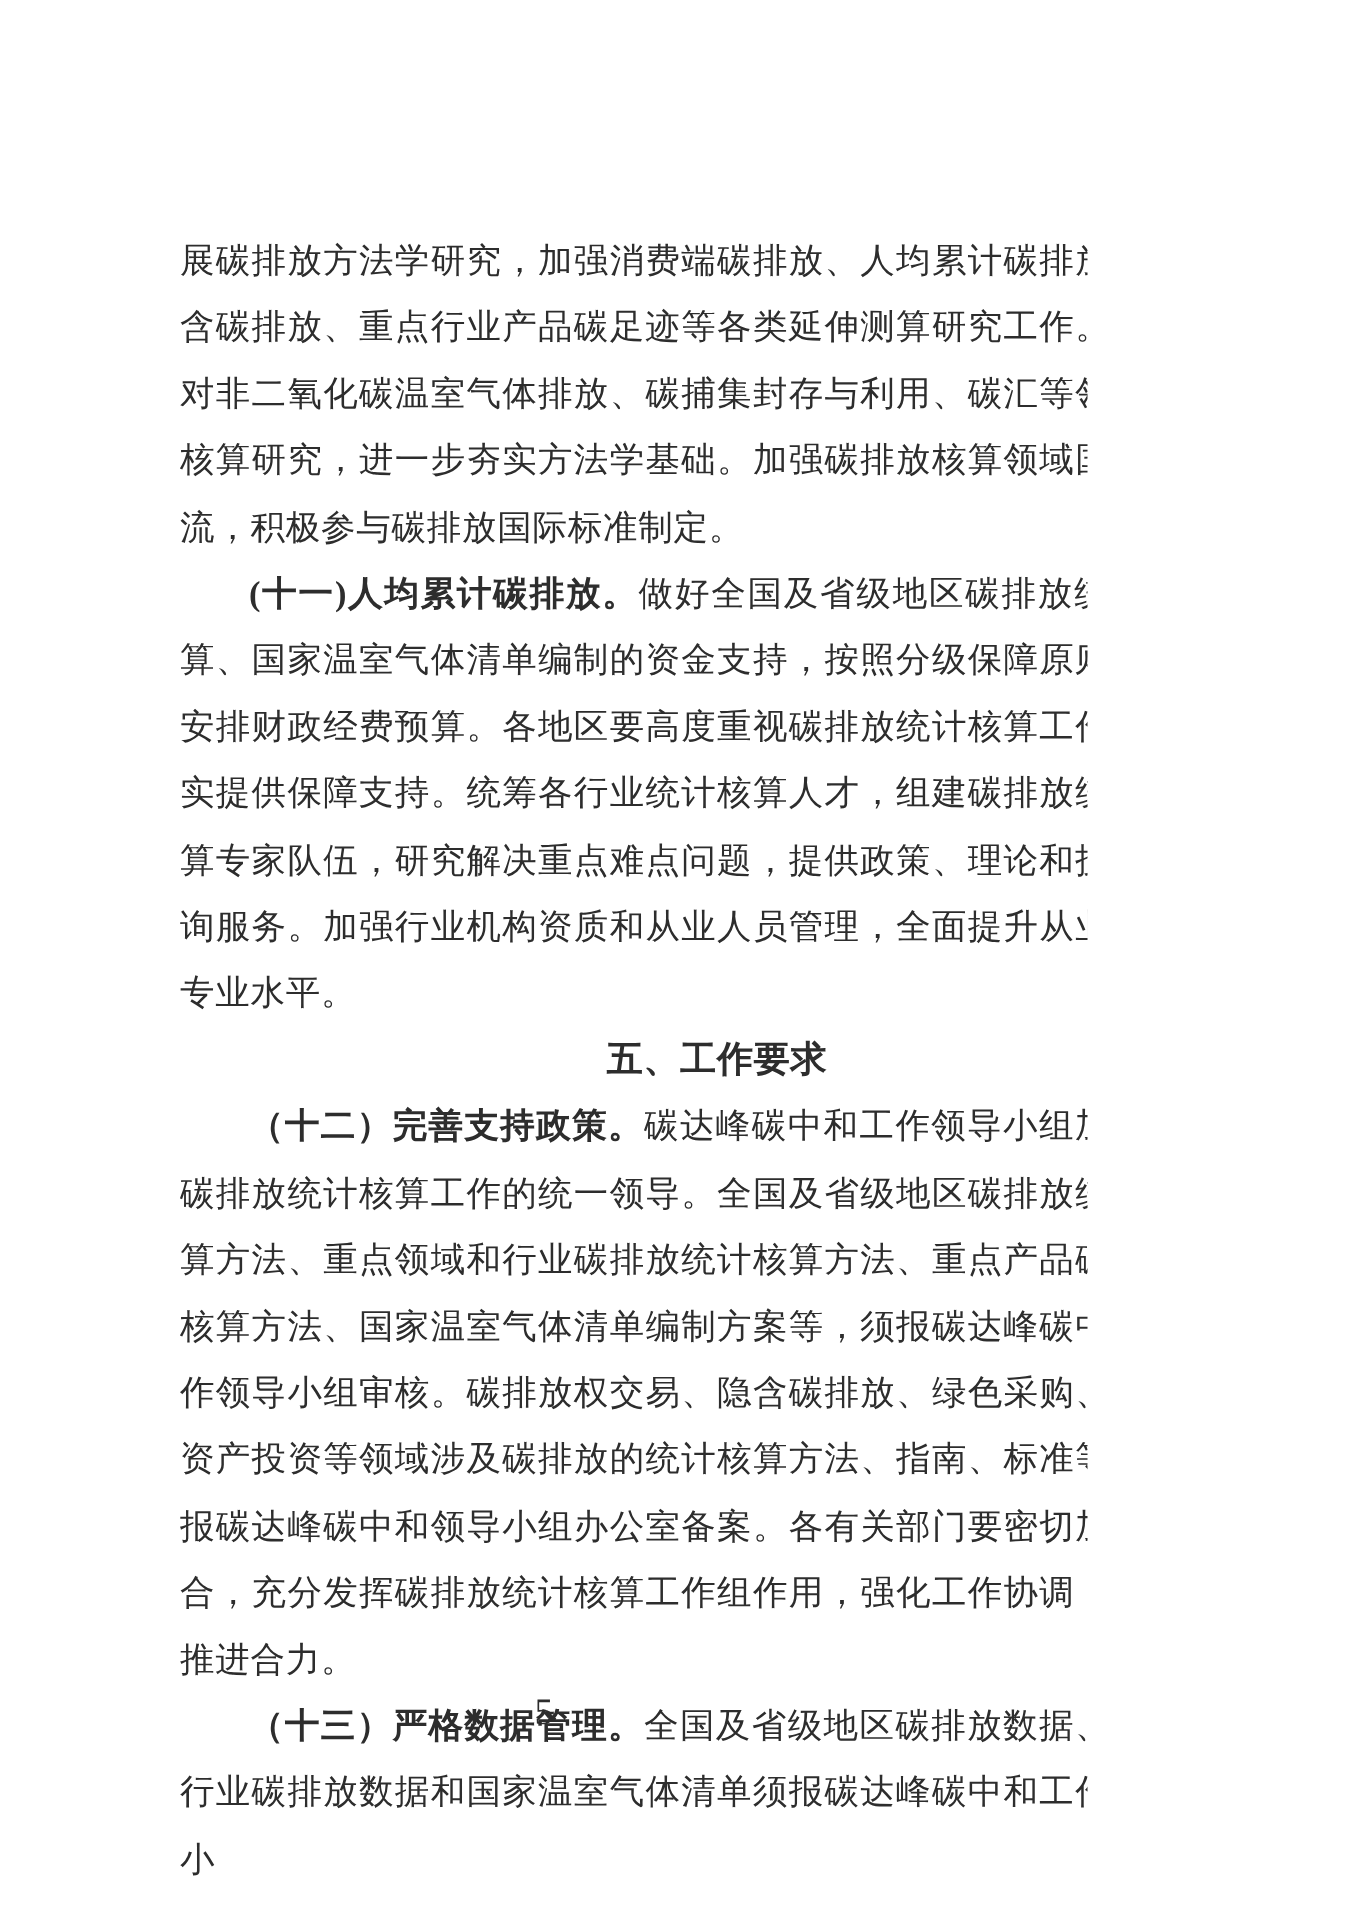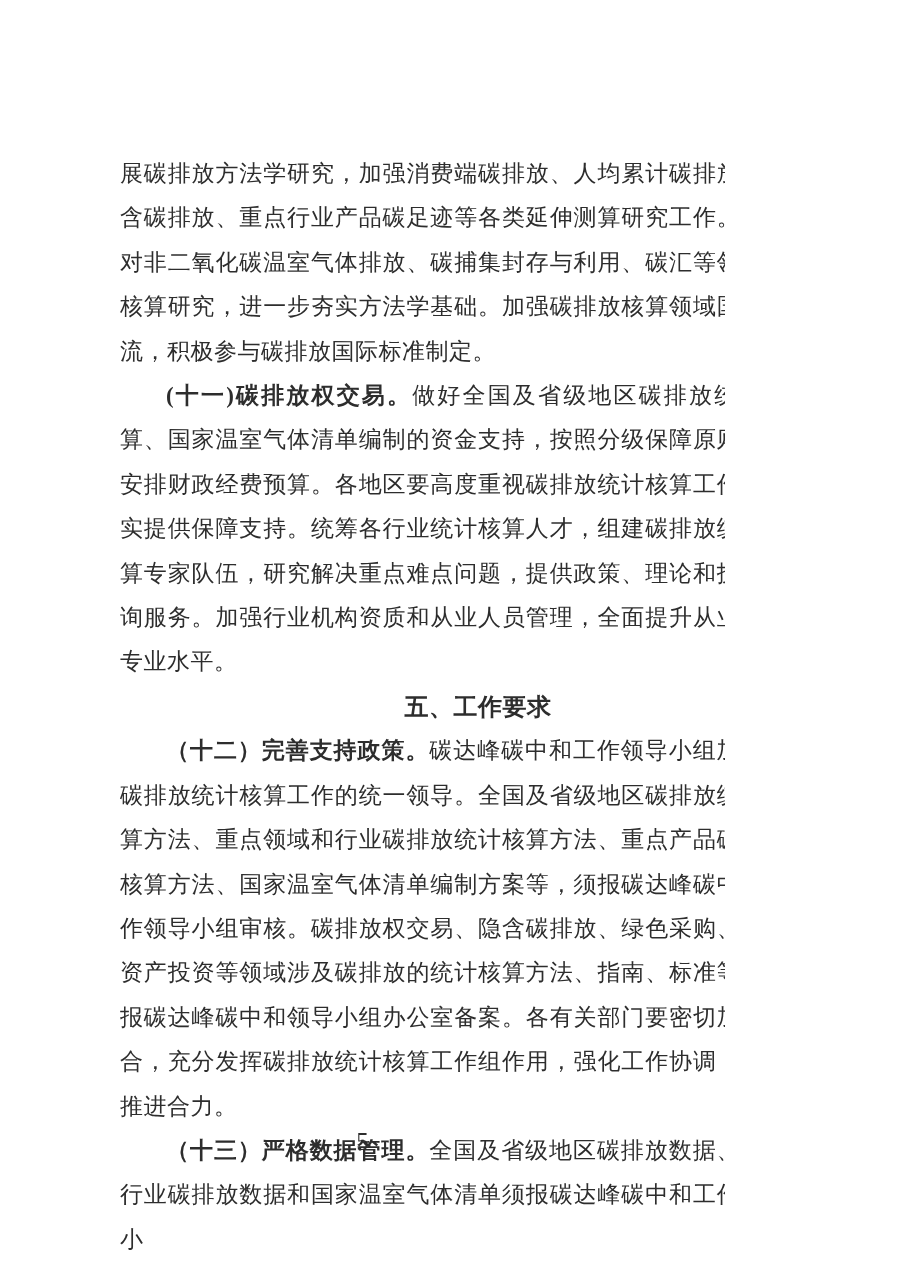--- a/index.html
+++ b/index.html
@@ -51,19 +51,19 @@
     line-height: 32px;
     color: var(--ink, #2d2d2d);
   }
 </style>
 </head>
 <body>
 
 <div class="page">
   <div class="doc-body" id="doc-body">
       <div class="para"><span>展碳排放方法学研究，加强消费端碳排放、人均累计碳排放、隐含碳排放、重点行业产品碳足迹等各类延伸测算研究工作。推动对非二氧化碳温室气体排放、碳捕集封存与利用、碳汇等领域的核算研究，进一步夯实方法学基础。加强碳排放核算领域国际交流，积极参与碳排放国际标准制定。</span></div>
-      <div class="para indent"><span class="bold">(十一)碳排放权交易。</span><span>做好全国及省级地区碳排放统计核算、国家温室气体清单编制的资金支持，按照分级保障原则合理安排财政经费预算。各地区要高度重视碳排放统计核算工作，切实提供保障支持。统筹各行业统计核算人才，组建碳排放统计核算专家队伍，研究解决重点难点问题，提供政策、理论和技术咨询服务。加强行业机构资质和从业人员管理，全面提升从业人员专业水平。</span></div>
+      <div class="para indent"><span class="bold">(十一)人均累计碳排放。</span><span>做好全国及省级地区碳排放统计核算、国家温室气体清单编制的资金支持，按照分级保障原则合理安排财政经费预算。各地区要高度重视碳排放统计核算工作，切实提供保障支持。统筹各行业统计核算人才，组建碳排放统计核算专家队伍，研究解决重点难点问题，提供政策、理论和技术咨询服务。加强行业机构资质和从业人员管理，全面提升从业人员专业水平。</span></div>
       <div class="para indent heading"><span class="bold">五、工作要求</span></div>
       <div class="para indent"><span class="bold">（十二）完善支持政策。</span><span>碳达峰碳中和工作领导小组加强对碳排放统计核算工作的统一领导。全国及省级地区碳排放统计核算方法、重点领域和行业碳排放统计核算方法、重点产品碳排放核算方法、国家温室气体清单编制方案等，须报碳达峰碳中和工作领导小组审核。碳排放权交易、隐含碳排放、绿色采购、固定资产投资等领域涉及碳排放的统计核算方法、指南、标准等，须报碳达峰碳中和领导小组办公室备案。各有关部门要密切加强配合，充分发挥碳排放统计核算工作组作用，强化工作协调，形成推进合力。</span></div>
       <div class="para indent"><span class="bold">（十三）严格数据管理。</span><span>全国及省级地区碳排放数据、重点行业碳排放数据和国家温室气体清单须报碳达峰碳中和工作领导小</span></div>
     </div>
   <div class="page-number">5</div>
 </div>
 
 </body></html>

